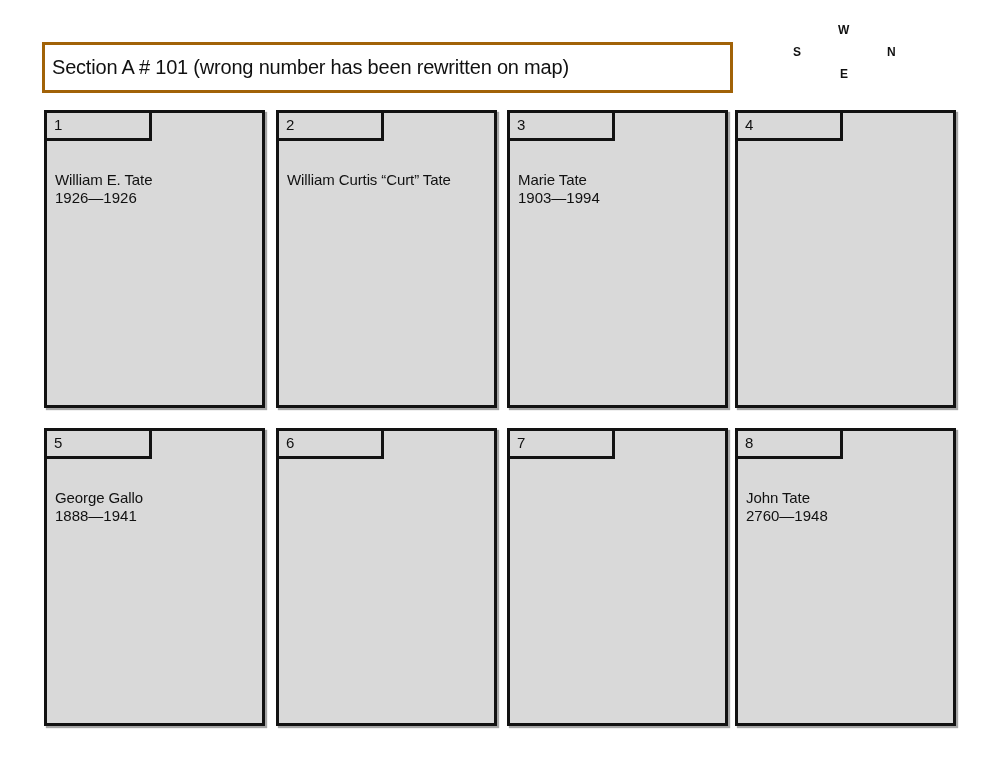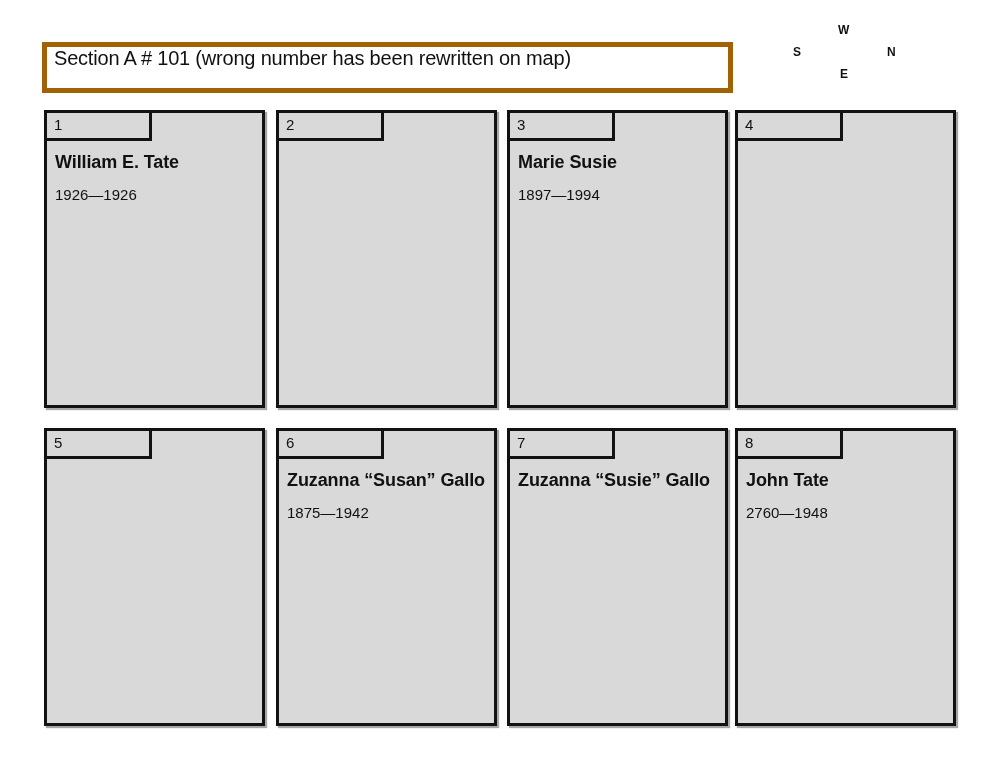--- a/index.html
+++ b/index.html
@@ -18,23 +18,24 @@
   }
 
   
   .title-box {
     position: absolute;
     left: 42px;
     top: 42px;
     width: 691px;
     height: 51px;
     box-sizing: border-box;
-    border: 5px solid #a16207;
+    border: 3px solid #a16207;
     background: #ffffff;
     display: flex;
+    align-items: center;
     padding-left: 7px;
     font-size: 20px;
     letter-spacing: -0.2px;
   }
 
   
   .compass { position: absolute; left: 780px; top: 18px; width: 130px; height: 75px; }
   .compass span {
     position: absolute;
     font-size: 12px;
@@ -72,27 +73,27 @@
     border: 3px solid #121212;
     background: #d9d9d9;
     padding: 3px 0 0 7px;
     font-size: 15px;
     line-height: 18px;
   }
   .plot .body {
     padding: 40px 8px 0 8px;
   }
   .plot .name {
-    font-weight: bold;
-    font-size: 18px;
+    font-weight: normal;
+    font-size: 15px;
     line-height: 18px;
     letter-spacing: -0.1px;
+    margin-top: 18px;
   }
   .plot .dates {
-    margin-top: 15px;
     font-size: 15px;
     line-height: 18px;
   }
 </style>
 </head>
 <body>
 
 <div class="page">
 
   <div class="title-box">
@@ -114,65 +115,65 @@
       <div class="name">William E. Tate</div>
       <div class="dates">1926—1926</div>
     </div>
   </div>
 
   <div class="plot r1 c2">
     <div class="tab">
       <span>2</span>
     </div>
     <div class="body">
+      <div class="name">William Curtis “Curt” Tate</div>
     </div>
   </div>
 
   <div class="plot r1 c3">
     <div class="tab">
       <span>3</span>
     </div>
     <div class="body">
-      <div class="name">Marie Susie</div>
-      <div class="dates">1897—1994</div>
+      <div class="name">Marie Tate</div>
+      <div class="dates">1903—1994</div>
     </div>
   </div>
 
   <div class="plot r1 c4">
     <div class="tab">
       <span>4</span>
     </div>
     <div class="body">
       <div class="name"></div>
       <div class="dates"></div>
     </div>
   </div>
 
   <div class="plot r2 c1">
     <div class="tab">
       <span>5</span>
     </div>
+    <div class="body">
+      <div class="name">George Gallo</div>
+      <div class="dates">1888—1941</div>
+    </div>
   </div>
 
   <div class="plot r2 c2">
     <div class="tab">
       <span>6</span>
-    </div>
-    <div class="body">
-      <div class="name">Zuzanna “Susan” Gallo</div>
-      <div class="dates">1875—1942</div>
     </div>
   </div>
 
   <div class="plot r2 c3">
     <div class="tab">
       <span>7</span>
     </div>
     <div class="body">
-      <div class="name">Zuzanna “Susie” Gallo</div>
     </div>
   </div>
 
   <div class="plot r2 c4">
     <div class="tab">
       <span>8</span>
     </div>
     <div class="body">
       <div class="name">John Tate</div>
       <div class="dates">2760—1948</div>

